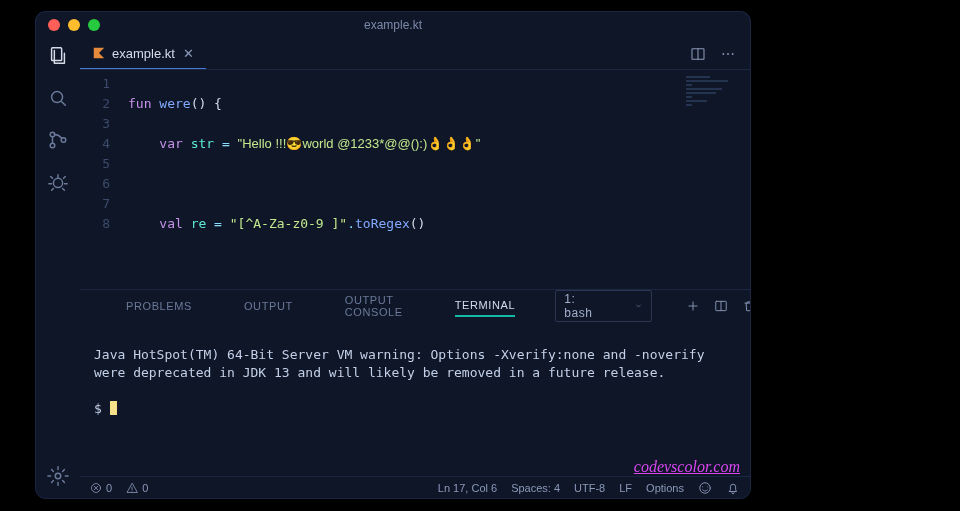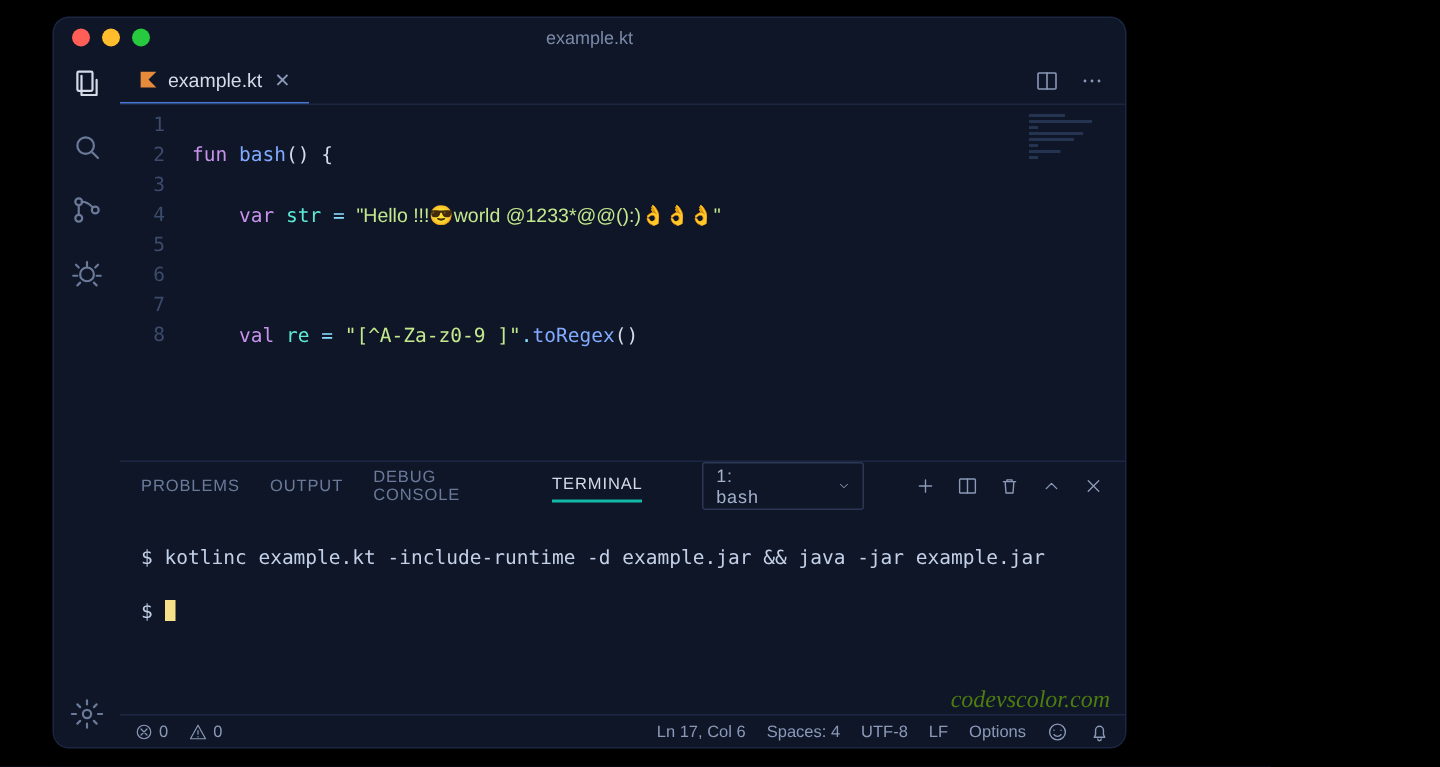--- a/index.html
+++ b/index.html
@@ -34,29 +34,29 @@
   
   .kw { color: #c792ea; text-align: right; }
   .fn { color: #82aaff; }
   .id { color: #5eead4; }
   .st { color: #c3e88d; }
   .op { color: #89ddff; }
   .pa { color: #d5dce8; }
   .em { font-family: sans-serif; }
   .panel { border-top: 1px solid #1a2642; display: flex; flex-direction: column; }
   .panel-tabs { height: 32px; display: flex; align-items: center; gap: 20px; padding: 0 14px; font-size: 11px; letter-spacing: 0.6px; color: #6b7a99; }
-  .ptab { cursor: pointer; }
+  .ptab { cursor: pointer; margin-left: 32px; }
   .ptab.active { color: #d5dce8; border-bottom: 2px solid #14b8a6; padding-bottom: 4px; margin-top: 4px; }
   .panel-tabs .pspacer { flex: 1; }
   .term-select { display: flex; align-items: center; gap: 40px; color: #a3b0cc; font-size: 12px; border: 1px solid #2a3652; padding: 1px 8px; border-radius: 2px; cursor: pointer; }
   .panel-tabs .icons { display: flex; gap: 14px; color: #8b99b8; margin-left: 14px; }
   .panel-tabs .icons span { cursor: pointer; width: 14px; height: 14px; display: flex; align-items: center; justify-content: center; }
   .term { padding: 6px 14px 4px; font: 13px/18px "Menlo","Consolas",monospace; color: #c3d0e8; white-space: pre-wrap; position: relative; }
   .cursor { display: inline-block; width: 7px; height: 14px; background: #f7e08a; vertical-align: -2px; }
-  .watermark { position: absolute; right: 10px; bottom: 0px; color: #4d7c0f; font: italic 16px "Brush Script MT","Segoe Script",cursive; }
+  .watermark { position: absolute; right: 10px; bottom: 0px; color: #d946ef; font: italic 16px "Brush Script MT","Segoe Script",cursive; text-decoration: underline; }
   .status { height: 22px; background: #0e1628; border-top: 1px solid #1a2642; display: flex; align-items: center; font-size: 11px; color: #8b99b8; padding: 0 10px; gap: 14px; }
   .status .sspacer { flex: 1; }
   .status span { display: inline-flex; align-items: center; gap: 4px; }
   svg { stroke: currentColor; fill: none; stroke-width: 1.6; stroke-linecap: round; stroke-linejoin: round; }
 </style>
 </head>
 <body>
 
 <div class="window">
   <div class="titlebar">
@@ -137,21 +137,21 @@
           <div>1</div>
             <div>2</div>
             <div>3</div>
             <div>4</div>
             <div>5</div>
             <div>6</div>
             <div>7</div>
             <div>8</div>
         </div>
         <div class="code">
-<div><span class="kw">fun</span> <span class="fn">bash</span><span class="pa">() {</span></div>
+<div><span class="kw">fun</span> <span class="fn">were</span><span class="pa">() {</span></div>
 <div>    <span class="kw">var</span> <span class="id">str</span><span class="op"> = </span><span class="st em">"Hello !!!😎world @1233*@@():)👌👌👌"</span></div>
 <div> </div>
 <div>    <span class="kw">val</span> <span class="id">re</span><span class="op"> = </span><span class="st">"[^A-Za-z0-9 ]"</span><span class="op">.</span><span class="fn">toRegex</span><span class="pa">()</span></div>
 
 
 
 
         </div>
         <div class="minimap">
           <div class="ln" style="width:40%"></div>
@@ -162,21 +162,21 @@
             <div class="ln" style="width:10%"></div>
             <div class="ln" style="width:35%"></div>
             <div class="ln" style="width:10%"></div>
         </div>
       </div>
 
       <div class="panel">
         <div class="panel-tabs">
           <span class="ptab">PROBLEMS</span>
           <span class="ptab">OUTPUT</span>
-          <span class="ptab">DEBUG CONSOLE</span>
+          <span class="ptab">OUTPUT CONSOLE</span>
           <span class="ptab active">TERMINAL</span>
           <div class="pspacer"></div>
           <div class="term-select">
             <span>1: bash</span>
             <svg width="10" height="10" viewBox="0 0 24 24">
                 <path d="M6 9l6 6 6-6"></path>
               </svg>
           </div>
           <div class="icons">
             <span>
@@ -201,21 +201,21 @@
                 </svg>
               </span>
             <span>
                 <svg viewBox="0 0 24 24">
                   <path d="M6 6l12 12M18 6L6 18"></path>
                 </svg>
               </span>
           </div>
         </div>
         <div class="term">
-<div>$ kotlinc example.kt -include-runtime -d example.jar &amp;&amp; java -jar example.jar</div>
+<div>Java HotSpot(TM) 64-Bit Server VM warning: Options -Xverify:none and -noverify were deprecated in JDK 13 and will likely be removed in a future release.</div>
 <div><span>$ </span><span class="cursor"></span></div>
 <div class="watermark">codevscolor.com</div>
         </div>
       </div>
 
       <div class="status">
         <span>
             <svg width="12" height="12" viewBox="0 0 24 24">
               <circle cx="12" cy="12" r="9"></circle>
               <path d="M8 8l8 8M16 8l-8 8"></path>

